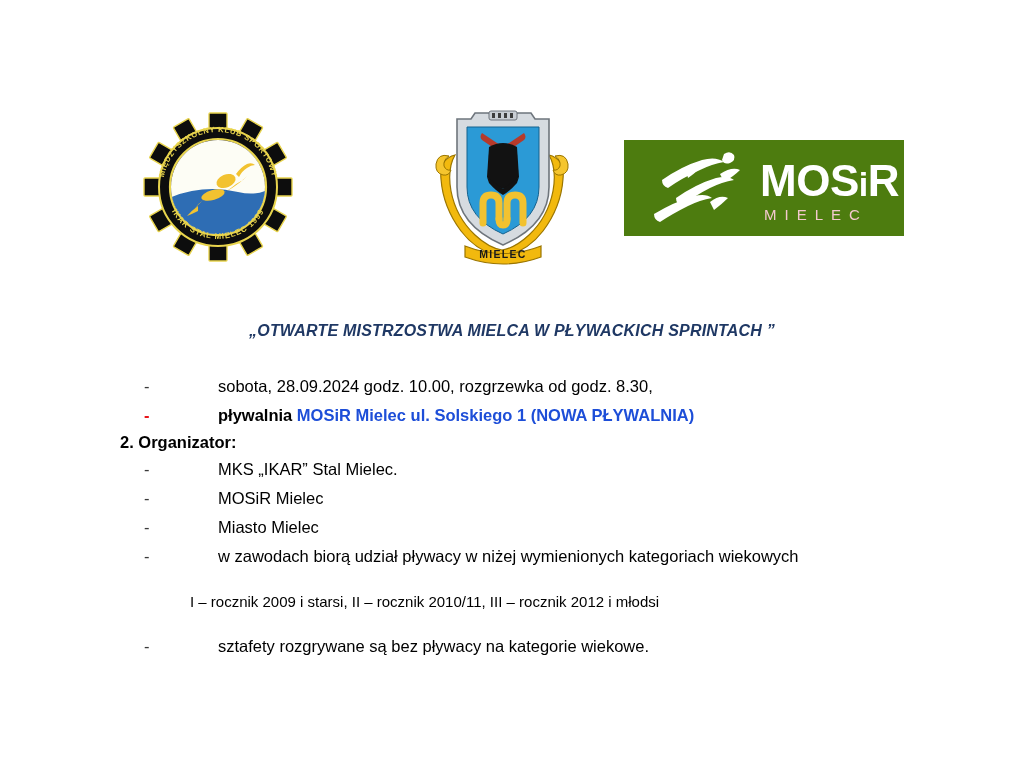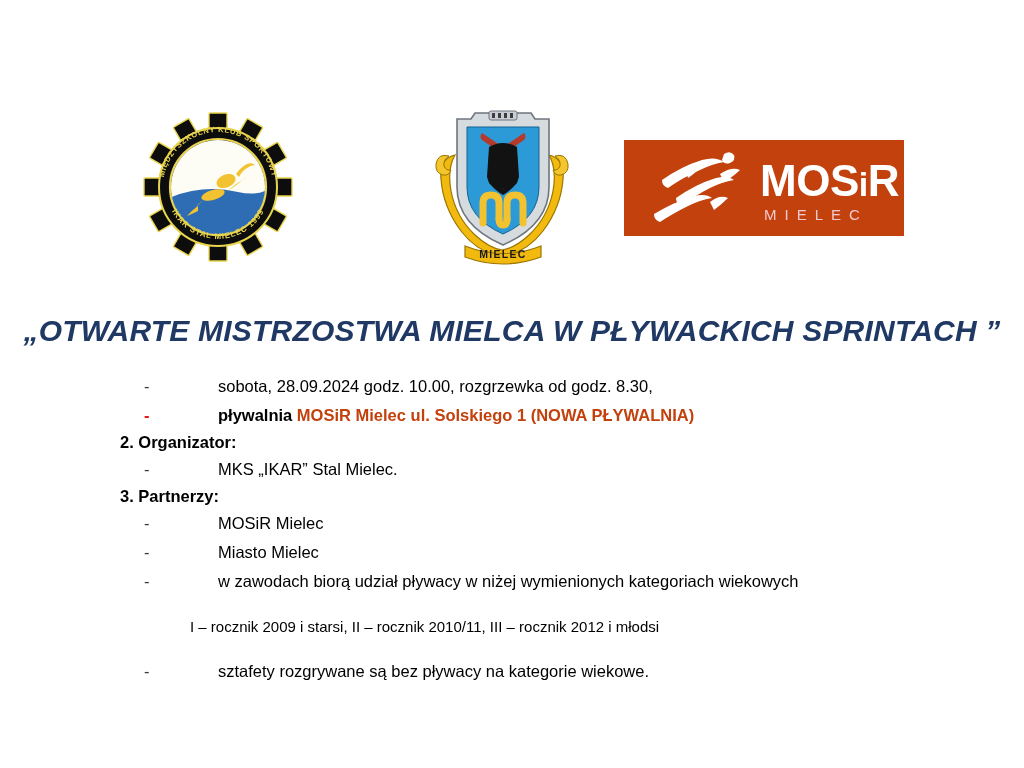--- a/index.html
+++ b/index.html
@@ -34,21 +34,21 @@
 
   
   .logo-herb { left: 425px; top: 103px; width: 155px; height: 165px; }
 
   
   .logo-mosir {
     left: 624px;
     top: 140px;
     width: 280px;
     height: 96px;
-    background: #c2410c;
+    background: #4d7c0f;
   }
   .logo-mosir svg { display: block; }
 
   
   .doc-body {
     position: absolute;
     left: 0;
     top: 290px;
     width: 1024px;
   }
@@ -57,21 +57,21 @@
     text-align: center;
     font-size: 19.5px;
     line-height: 28px;
     color: #111111;
     padding-top: 22px;
     letter-spacing: 0.1px;
   }
 
   .line-title {
     text-align: center;
-    font-size: 30px;
+    font-size: 16px;
     line-height: 30px;
     font-weight: bold;
     font-style: italic;
     color: #1F3864;
     padding-top: 26px;
     letter-spacing: 0.2px;
   }
 
   .sections {
     margin-top: 26px;
@@ -106,21 +106,21 @@
   .bullet .btext { flex: 1 1 auto; margin-left: 44px; }
 
   .subline {
     font-size: 15px;
     line-height: 29px;
     padding-left: 54px;
     margin: 16px;
   }
 
   .bold { font-weight: bold; }
-  .red  { color: #c2410c; font-weight: bold; }
+  .red  { color: #1d4ed8; font-weight: bold; }
 </style>
 </head>
 <body>
 
 <div class="logo-strip">
 
   <div class="logo logo-mks">
     <svg viewBox="0 0 150 150" width="150" height="150">
       <defs>
         <clipPath id="innerClip">
@@ -269,21 +269,20 @@
       <span class="dash red">-</span>
       <span class="btext"><span class="bold">pływalnia </span><span class="red">MOSiR Mielec ul. Solskiego 1 (NOWA PŁYWALNIA)</span></span>
     </div>
 
     <p class="section-head">2. Organizator:</p>
     <div class="bullet">
       <span class="dash">-</span>
       <span class="btext">MKS „IKAR” Stal Mielec.</span>
     </div>
 
-    <p class="section-head">3. Partnerzy:</p>
     <div class="bullet">
       <span class="dash">-</span>
       <span class="btext">MOSiR Mielec</span>
     </div>
     <div class="bullet">
       <span class="dash">-</span>
       <span class="btext">Miasto Mielec</span>
     </div>
 
     <div class="bullet">

